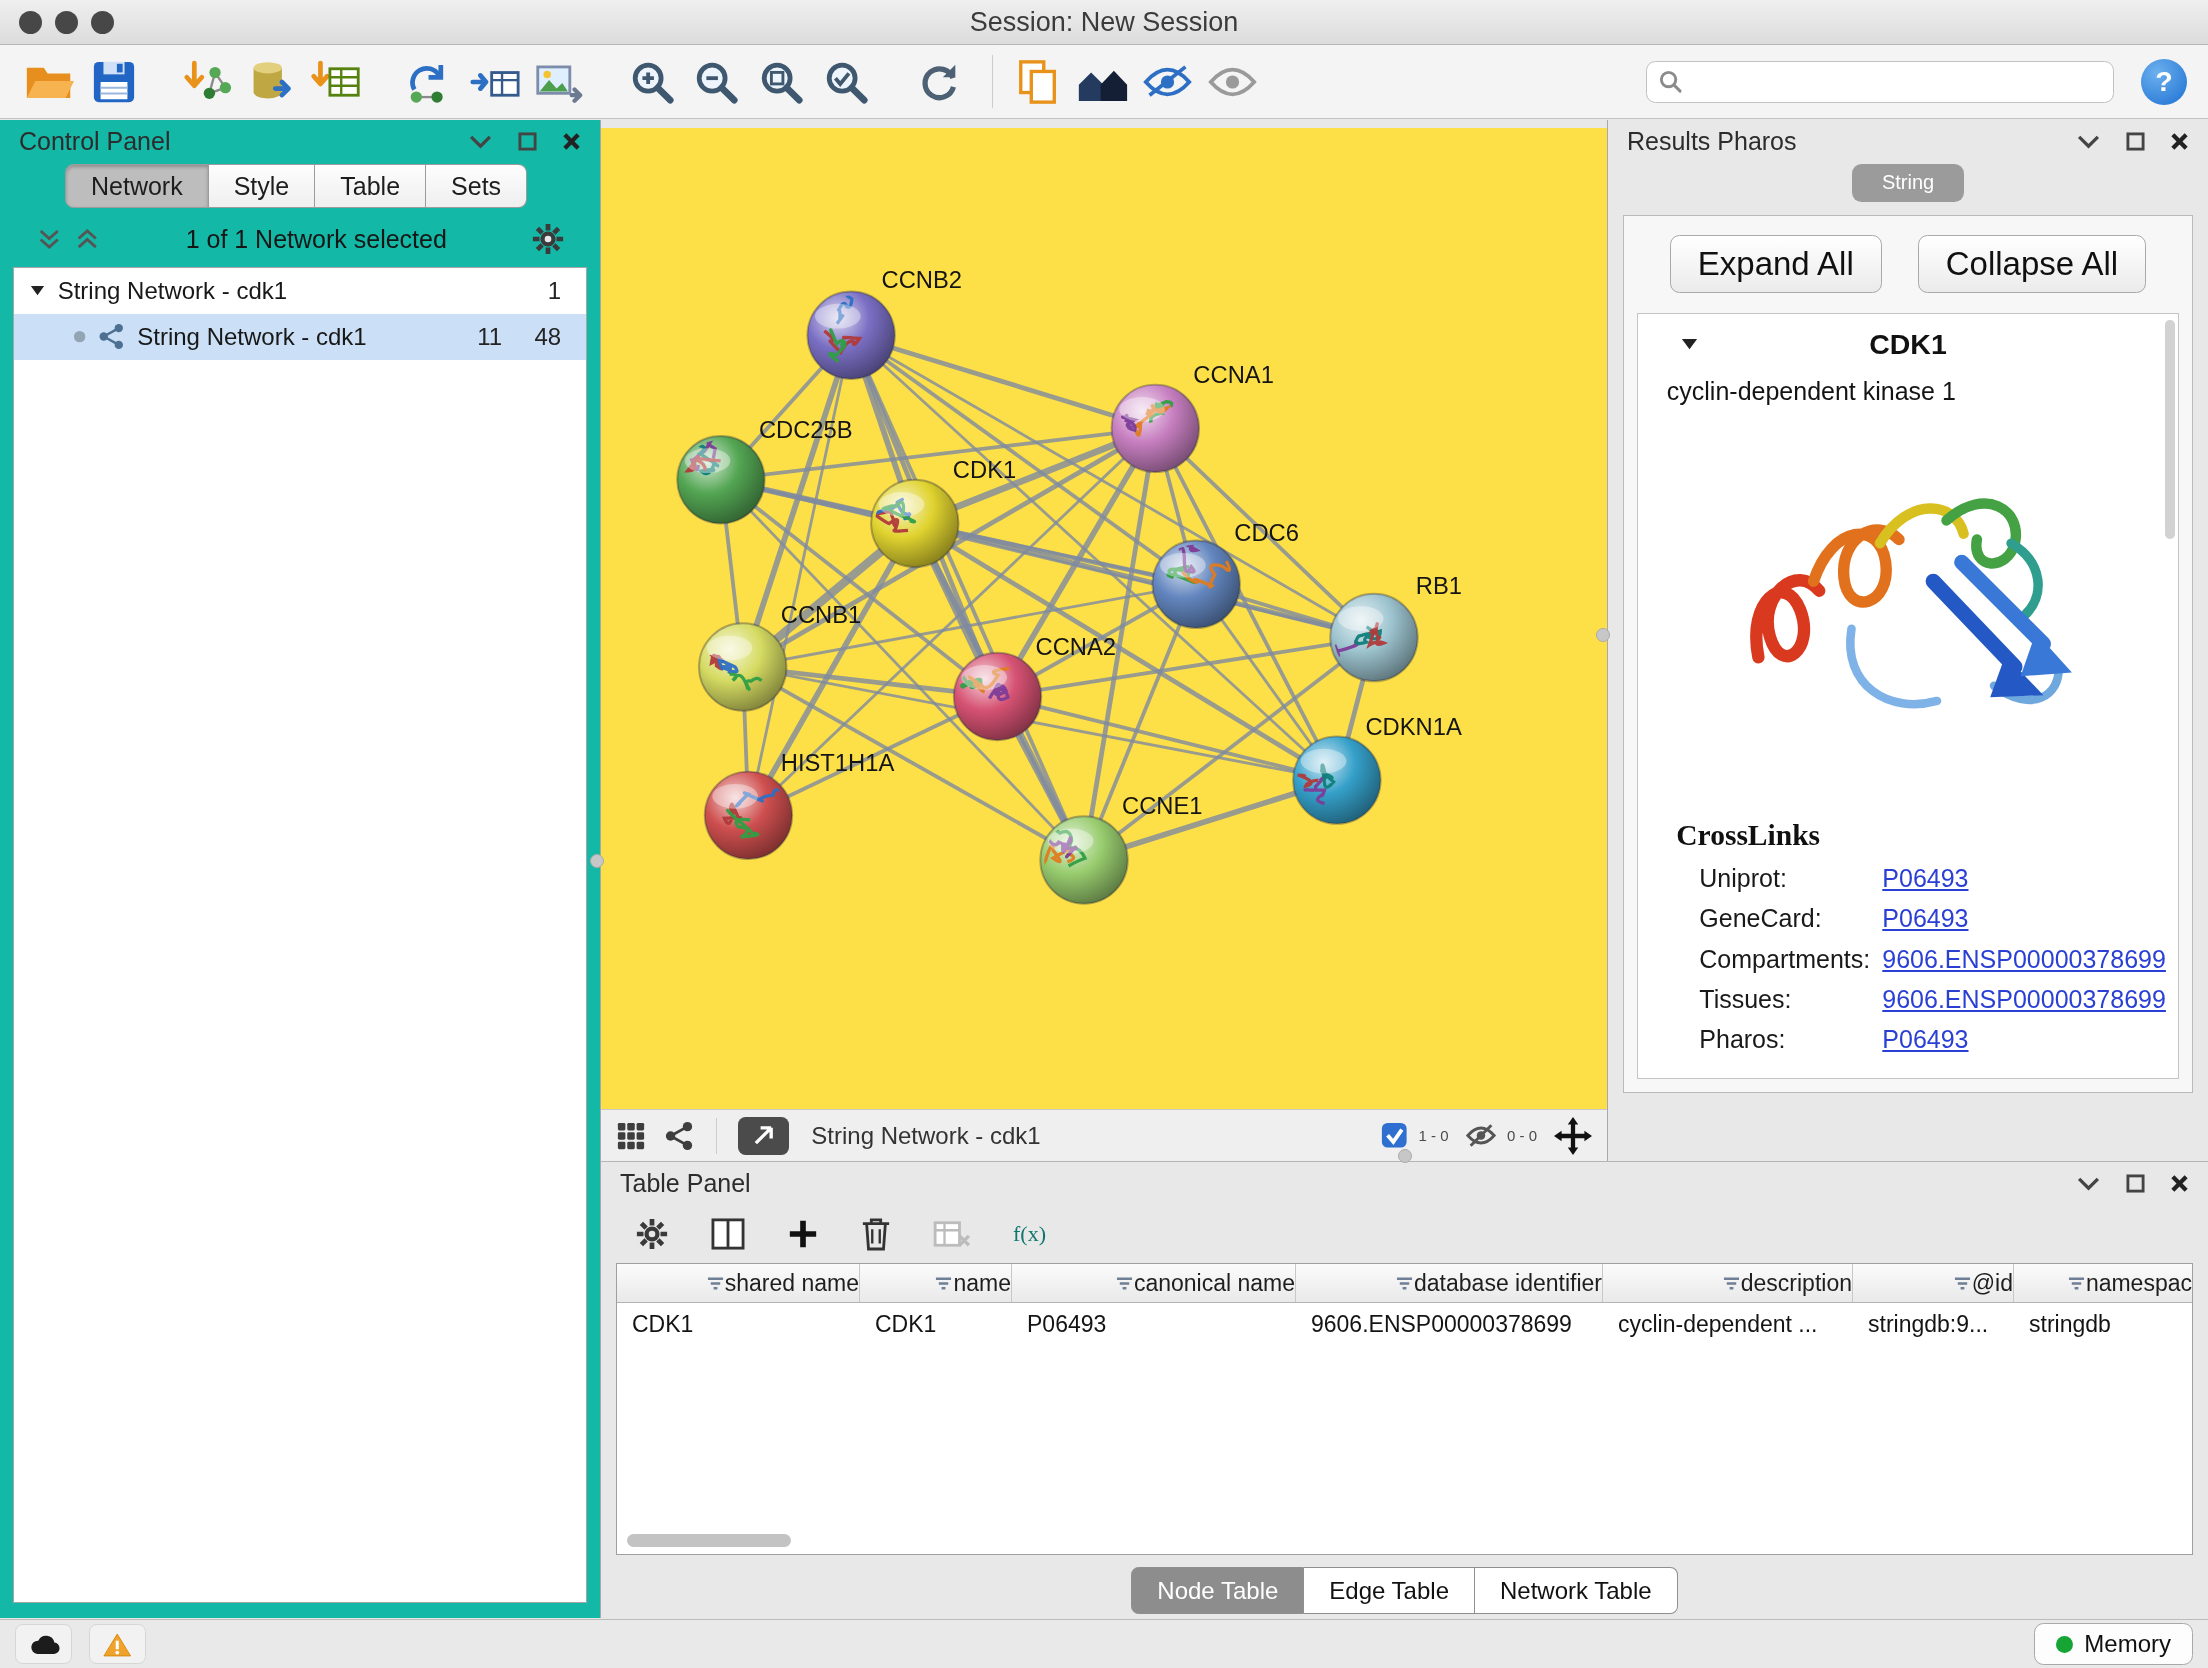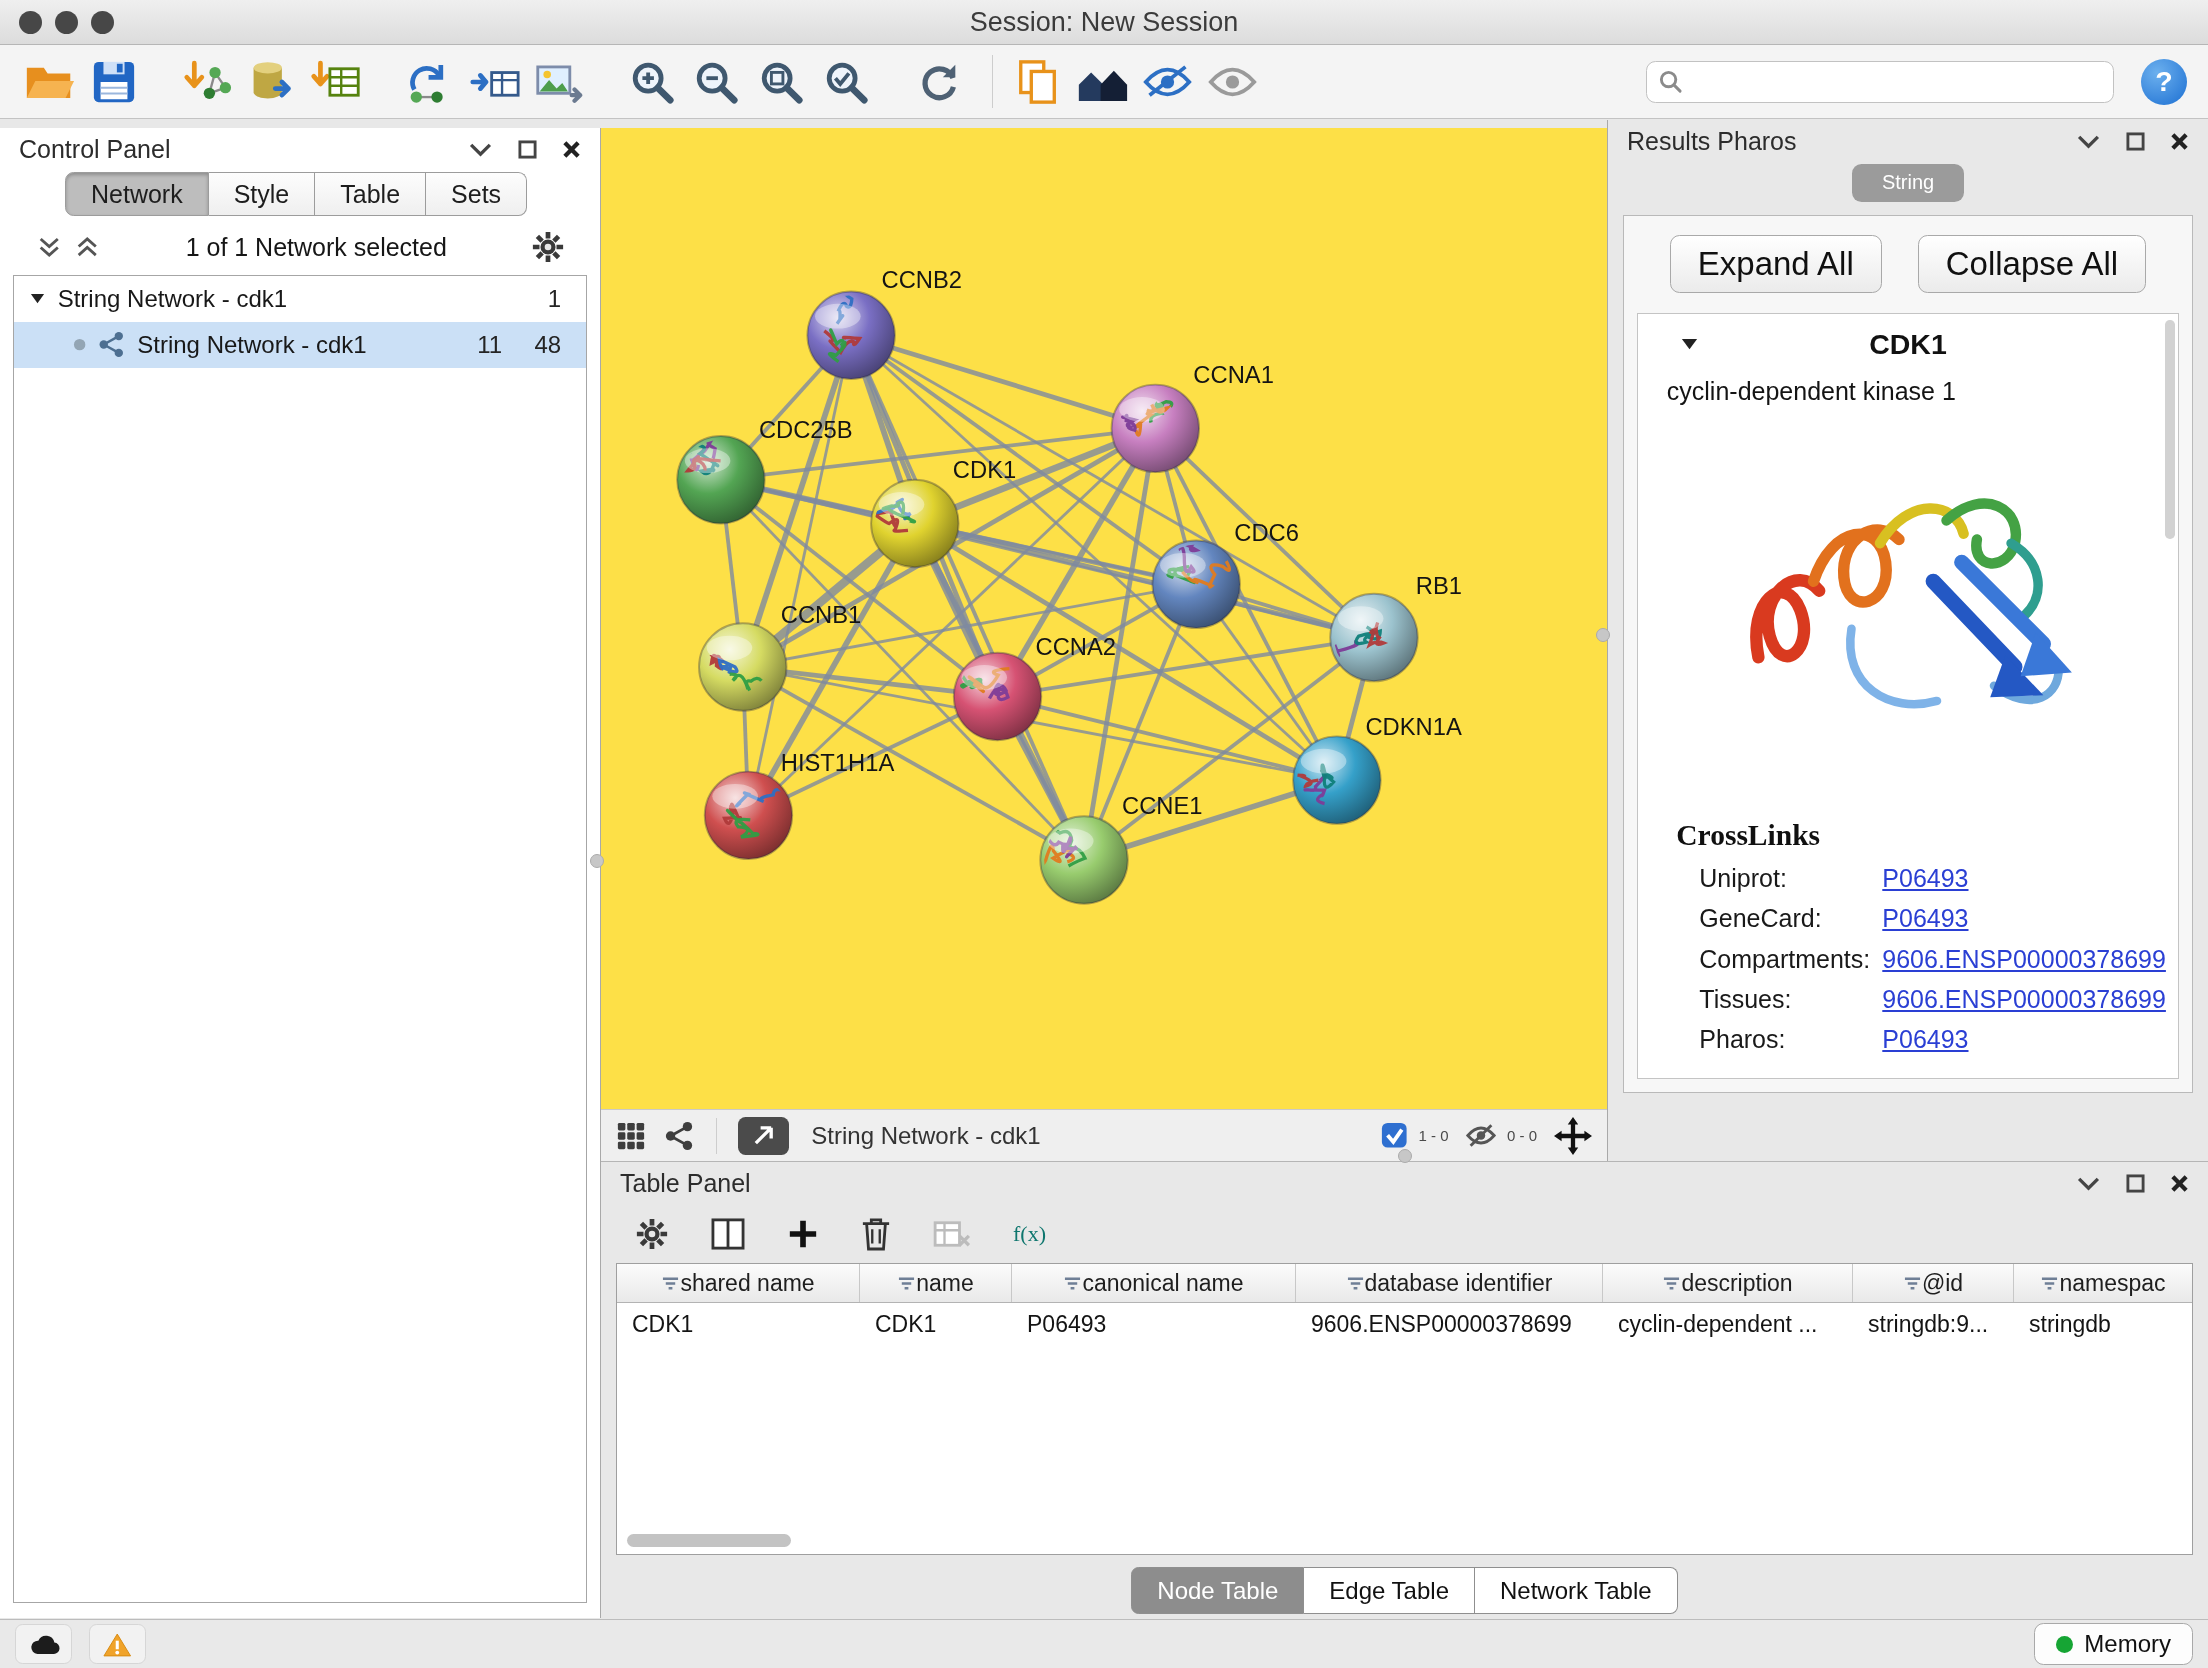--- a/index.html
+++ b/index.html
@@ -27,21 +27,21 @@
     border-radius:9.5px;display:flex;align-items:center;padding:0 11.4px;box-sizing:border-box;}
   .searchbox input{border:none;outline:none;flex:1;font-size:24px;margin-left:9.5px;
     font-family:"Liberation Sans",sans-serif;background:transparent;}
   .helpbtn{width:46px;height:46px;border-radius:50%;margin-left:27px;
     background:radial-gradient(circle at 35% 30%,#6cb0ee,#1c6fd2);color:#fff;font-weight:bold;
     font-size:28.5px;display:flex;align-items:center;justify-content:center;}
 
   
   .main{position:absolute;top:120px;bottom:50px;left:0;right:0;display:flex;}
   .control-panel{width:601px;min-width:601px;box-sizing:border-box;border-right:1px solid #a9a9a9;
-    background:#ffffff;display:flex;flex-direction:column;margin-top:8px;}
+    background:#14b8a6;display:flex;flex-direction:column;}
   .right-region{flex:1;display:flex;flex-direction:column;min-width:0;}
   .top-row{height:1041px;display:flex;min-width:0;}
   .network-col{flex:1;display:flex;flex-direction:column;min-width:0;background:#e8e8e8;}
   .results-panel{width:601px;min-width:601px;box-sizing:border-box;border-left:1px solid #a9a9a9;
     background:#e8e8e8;display:flex;flex-direction:column;}
   .table-panel{flex:1;background:#e8e8e8;border-top:1px solid #b5b5b5;display:flex;
     flex-direction:column;position:relative;}
 
   .panel-header{height:42px;display:flex;align-items:center;padding:0 19px;font-size:25px;
     color:#2c2c2c;}
@@ -97,21 +97,21 @@
   .rp-scrollthumb{position:absolute;right:2.9px;top:5.7px;width:9.5px;height:219px;border-radius:4.8px;
     background:#d2d2d2;}
 
   
   .tp-toolbar{height:59px;display:flex;align-items:center;gap:42px;padding-left:34px;}
   .fx{font-family:"Liberation Serif",serif;font-size:22px;color:#0f766e;}
   .tp-table{flex:1;margin:0 15px 7.6px 15px;background:#fff;border:1px solid #9f9f9f;
     position:relative;overflow:hidden;}
   .thead{display:flex;height:38px;background:linear-gradient(#fcfcfc,#e9e9e9);
     border-bottom:1px solid #b3b3b3;}
-  .th{display:flex;align-items:center;justify-content:center;gap:0;font-size:23px;color:#1e1e1e;
+  .th{display:flex;align-items:center;justify-content:flex-end;gap:0;font-size:23px;color:#1e1e1e;
     border-right:1px solid #c8c8c8;box-sizing:border-box;overflow:hidden;white-space:nowrap;flex:none;}
   .c0{width:243px}.c1{width:152px}.c2{width:284px}.c3{width:307px}.c4{width:250px}.c5{width:161px}
   .c6{flex:1 1 auto !important;border-right:none !important;}
   .tdrow{display:flex;height:42px;}
   .td{font-size:23px;display:flex;align-items:center;padding-left:15px;box-sizing:border-box;
     overflow:hidden;white-space:nowrap;color:#141414;flex:none;}
   .hscroll-thumb{position:absolute;left:9.5px;bottom:7.6px;width:164px;height:13.3px;border-radius:6.7px;
     background:#c3c3c3;}
   .tp-tabs{height:55px;display:flex;align-items:center;justify-content:center;}
   .tab2{font-size:24px;padding:8.6px 25px;border:1px solid #8f8f8f;border-left:none;background:#fff;

